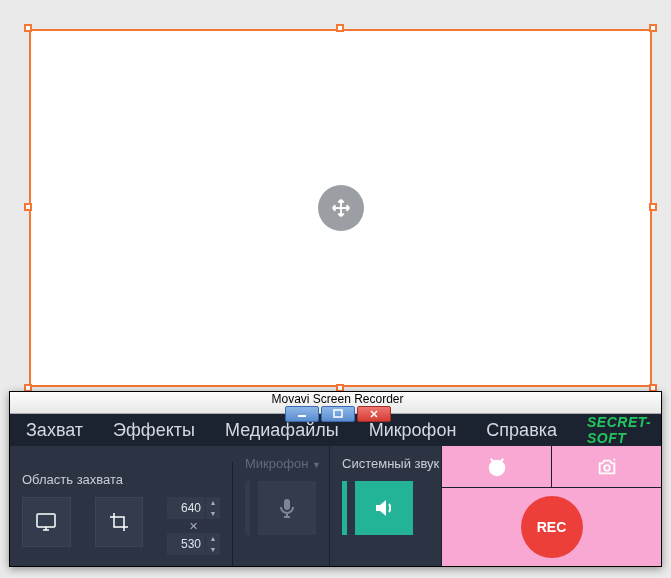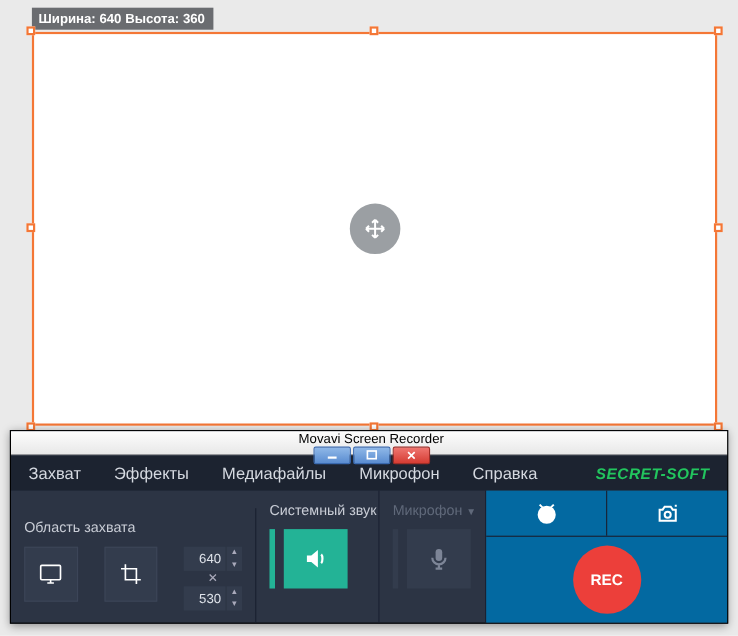--- a/index.html
+++ b/index.html
@@ -21,21 +21,21 @@
 .win { position: absolute; left: 9px; top: 391px; width: 653px; background: #2c3444; border: 1px solid #000; box-shadow: 0 2px 8px rgba(0,0,0,.4); }
 .titlebar { height: 22px; background: linear-gradient(#fdfdfd,#e8e8e8); border-bottom: 1px solid #aaa; display: flex; align-items: center; padding: 0 2px 0 6px; flex-direction: column; }
 .titlebar .ico { width: 14px; height: 14px; margin-right: 4px; background: conic-gradient(#e94,#4c5,#37c,#e44,#e94); border-radius: 2px; }
 .titlebar .ttxt { font-size: 12px; color: #000; flex: 1; }
 .winbtns { display: flex; gap: 2px; }
 .winbtn { width: 34px; height: 16px; border-radius: 2px; display: flex; align-items: center; justify-content: center; font-size: 9px; font-weight: bold; }
 .winbtn.min,.winbtn.max { background: linear-gradient(#8fb8e8,#5a8cd0); color: #fff; border: 1px solid #3a6ab0; }
 .winbtn.close { background: linear-gradient(#ef7670,#d53c33); color: #fff; border: 1px solid #a02e28; }
 
 .menubar { height: 32px; background: #1c2330; display: flex; align-items: center; padding: 0 16px; }
-.menubar .mi { color: #d5d9e0; font-size: 15px; margin-right: 30px; cursor: pointer; }
+.menubar .mi { color: #d5d9e0; font-size: 18px; margin-right: 30px; cursor: pointer; }
 .brand { margin-left: auto; color: #22c55e; font-style: italic; font-weight: bold; font-size: 14px; letter-spacing: .5px; }
 
 .panels { display: flex; height: 120px; }
 .panel { border-right: 1px solid #1a2030; padding: 10px 12px 12px; display: flex; flex-direction: column; }
 .panel .lbl { color: #c9cdd6; font-size: 13px; margin-bottom: 10px; white-space: nowrap; }
 .panel .lbl.disabled { color: #60697a; }
 
 .p-area { width: 223px; margin-top: 16px; }
 .area-row { display: flex; align-items: flex-start; gap: 24px; }
 .sqbtn { width: 50px; height: 50px; background: #333c4d; display: flex; align-items: center; justify-content: center; border: 1px solid #3c4558; }
@@ -58,34 +58,33 @@
 .sld .fill { position: absolute; left: 0; right: 0; background: #23b396; }
 .sld.full .fill { top: 0; bottom: 0; }
 .sld.none .fill { height: 0; }
 .sndbtn { width: 58px; height: 54px; display: flex; align-items: center; justify-content: center; }
 .sndbtn.on { background: #23b396; }
 .sndbtn.off { background: #333c4d; }
 .sndbtn svg { width: 24px; height: 24px; }
 
 .p-mic { width: 97px; }
 
-.p-rec { flex: 1; padding: 0; background: #0369a1; border-right: none; display: flex; flex-direction: column; }
+.p-rec { flex: 1; padding: 0; background: #f9a8d4; border-right: none; display: flex; flex-direction: column; }
 .rec-top { display: flex; height: 42px; border-bottom: 1px solid #1a2030; }
 .rec-top .tbtn { flex: 1; display: flex; align-items: center; justify-content: center; border-right: 1px solid #1a2030; }
 .rec-top .tbtn:last-child { border-right: none; }
 .rec-top svg { width: 22px; height: 22px; stroke: #fff; fill: #fff; }
 .rec-bot { flex: 1; display: flex; align-items: center; justify-content: center; }
 .recbtn { width: 62px; height: 62px; background: #ec3f3a; border-radius: 50%; display: flex; align-items: center; justify-content: center; color: #fff; font-weight: bold; font-size: 14px; }
 </style>
 </head>
 <body>
 
 <div class="capture-wrap">
   <div class="capture-area"></div>
-  <div class="dim-badge">Ширина: 640  Высота: 360</div>
   <div class="handle h-tl"></div>
   <div class="handle h-t"></div>
   <div class="handle h-tr"></div>
   <div class="handle h-l"></div>
   <div class="handle h-r"></div>
   <div class="handle h-bl"></div>
   <div class="handle h-b"></div>
   <div class="handle h-br"></div>
   <div class="move-btn">
     <svg viewBox="0 0 24 24">
@@ -156,45 +155,45 @@
             <div class="spinner">
                 <div>▲</div>
                 <div>▼</div>
               </div>
           </div>
         </div>
       </div>
     </div>
 
 
+    <div class="panel p-mic">
+      <div class="lbl disabled"><span>Микрофон</span> <span style="font-size:9px">▼</span></div>
+      <div class="toggle">
+        <div class="sld none">
+            <div class="fill"></div>
+          </div>
+        <div class="sndbtn off">
+          <svg viewBox="0 0 24 24">
+              <rect x="9" y="3" width="6" height="11" rx="3" fill="#7d8597"></rect>
+              <path d="M6 11a6 6 0 0012 0M12 17v4M9 21h6" stroke="#7d8597" fill="none" stroke-width="2"></path>
+            </svg>
+        </div>
+      </div>
+    </div>
+
     <div class="panel p-snd">
       <div class="lbl">Системный звук</div>
       <div class="toggle">
         <div class="sld full">
             <div class="fill"></div>
           </div>
         <div class="sndbtn on">
           <svg viewBox="0 0 24 24">
               <path d="M4 9v6h4l6 5V4l-6 5H4z" fill="#fff"></path>
               <path d="M17 8c1.5 1.5 1.5 6.5 0 8" stroke="#fff" fill="none" stroke-width="2"></path>
-            </svg>
-        </div>
-      </div>
-    </div>
-
-    <div class="panel p-mic">
-      <div class="lbl disabled"><span>Микрофон</span> <span style="font-size:9px">▼</span></div>
-      <div class="toggle">
-        <div class="sld none">
-            <div class="fill"></div>
-          </div>
-        <div class="sndbtn off">
-          <svg viewBox="0 0 24 24">
-              <rect x="9" y="3" width="6" height="11" rx="3" fill="#7d8597"></rect>
-              <path d="M6 11a6 6 0 0012 0M12 17v4M9 21h6" stroke="#7d8597" fill="none" stroke-width="2"></path>
             </svg>
         </div>
       </div>
     </div>
 
     <div class="panel p-rec">
       <div class="rec-top">
         <div class="tbtn">
           <svg viewBox="0 0 24 24" fill="none" stroke="#fff" stroke-width="2">
               <circle cx="12" cy="13" r="8"></circle>

